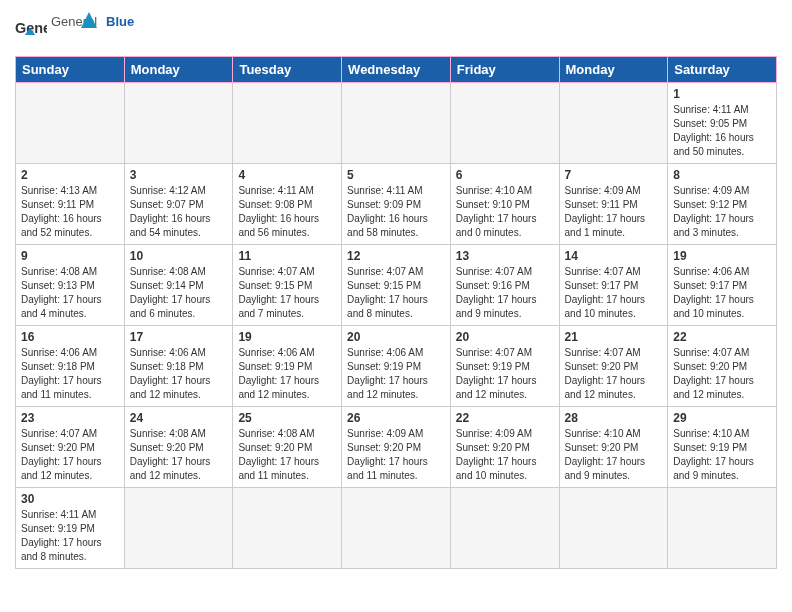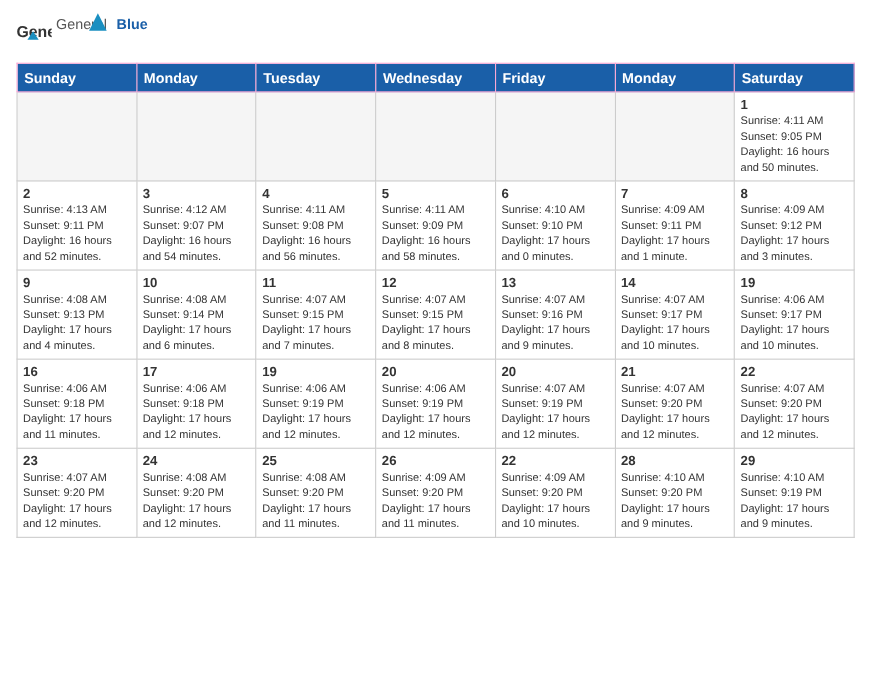--- a/index.html
+++ b/index.html
@@ -301,14 +301,28 @@
 Sunset: 9:20 PM
 Daylight: 17 hours and 9 minutes.</div>
         </td>
         <td>
           <span class="day-number">29</span>
           <div class="day-info" style="white-space: pre-line;">Sunrise: 4:10 AM
 Sunset: 9:19 PM
 Daylight: 17 hours and 9 minutes.</div>
         </td>
       </tr>
+      <tr class="last-row">
+        <td>
+          <span class="day-number">30</span>
+          <div class="day-info" style="white-space: pre-line;">Sunrise: 4:11 AM
+Sunset: 9:19 PM
+Daylight: 17 hours and 8 minutes.</div>
+        </td>
+        <td class="empty"></td>
+        <td class="empty"></td>
+        <td class="empty"></td>
+        <td class="empty"></td>
+        <td class="empty"></td>
+        <td class="empty"></td>
+      </tr>
     </tbody>
 </table>
 
 </body></html>

